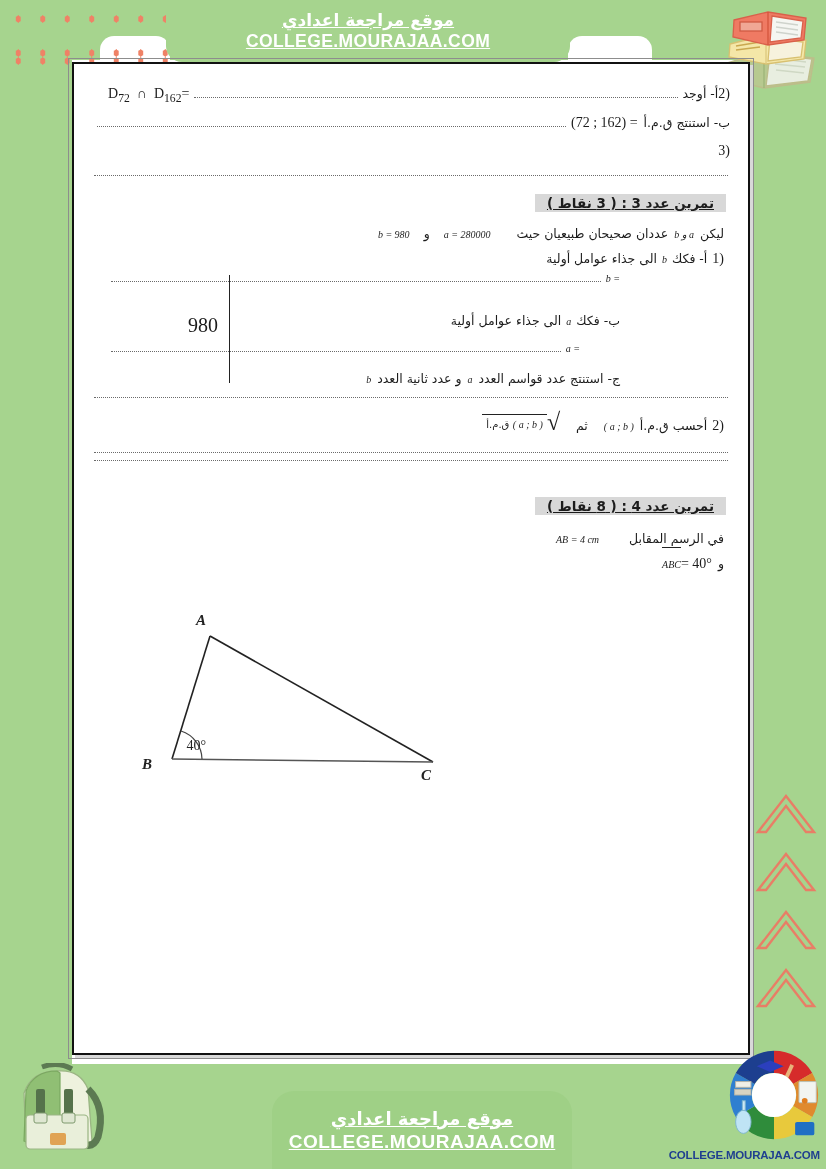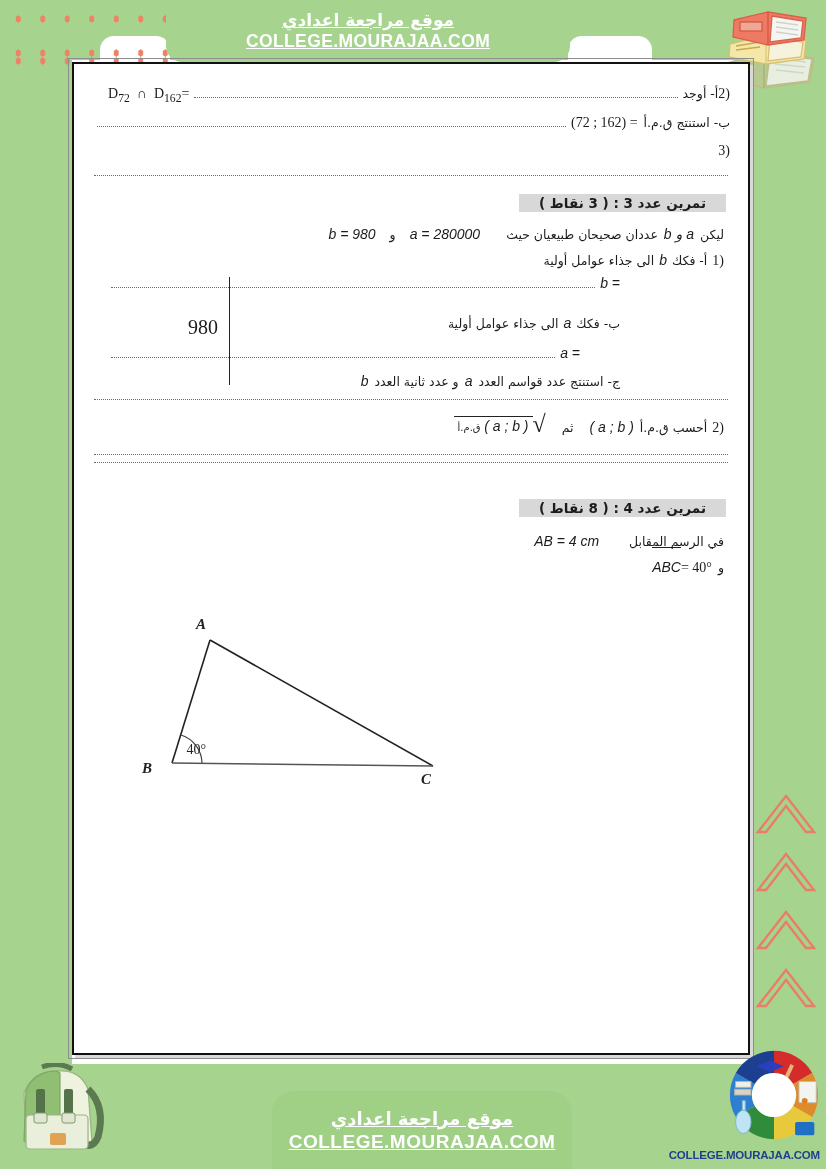--- a/index.html
+++ b/index.html
@@ -111,39 +111,40 @@
     color: #1c1c1c;
   }
 
   .line {
     display: flex; align-items: baseline;
     direction: rtl; margin: 0 0 4px 0;
     font-size: 12.5px;
     font-family: "DejaVu Sans", sans-serif;
   }
   .ar { font-family: "DejaVu Sans", sans-serif; font-size: 12.5px; }
-  .mathv { font-family: Liberation Sans, sans-serif; font-style: italic; font-size: 14px; }
+  .mathv { font-family: Liberation Serif, serif; font-style: italic; font-size: 10px; }
   .mathn { font-family: "Liberation Serif", serif; font-size: 14px; }
 
   .dotfill {
     flex: 1; min-width: 40px;
     border-bottom: 1.5px dotted #6a6a6a;
     margin: 0 5px 3px 5px; height: 1px;
   }
   .fullrule {
     border-bottom: 1.5px dotted #6a6a6a;
     height: 1px; margin: 7px 2px;
   }
 
   .ex-title {
     display: inline-block;
     background: #d8d8d8;
     font-family: "DejaVu Sans", sans-serif;
     font-size: 13.5px; font-weight: bold;
-    padding: 1px 20px;
+    text-decoration: underline;
+    padding: 1px 12px;
   }
   .ex-title-wrap { text-align: right; padding-left: 0px; padding-right: 4px; }
   .indent1 { padding-right: 18px; }
 
   .divbox { position: relative; height: 120px; }
   .div-num {
     position: absolute; right: 512px; top: 2px;
     font-family: "Liberation Serif", serif; font-size: 20px; margin-top: 41px;
   }
   .div-bar {

